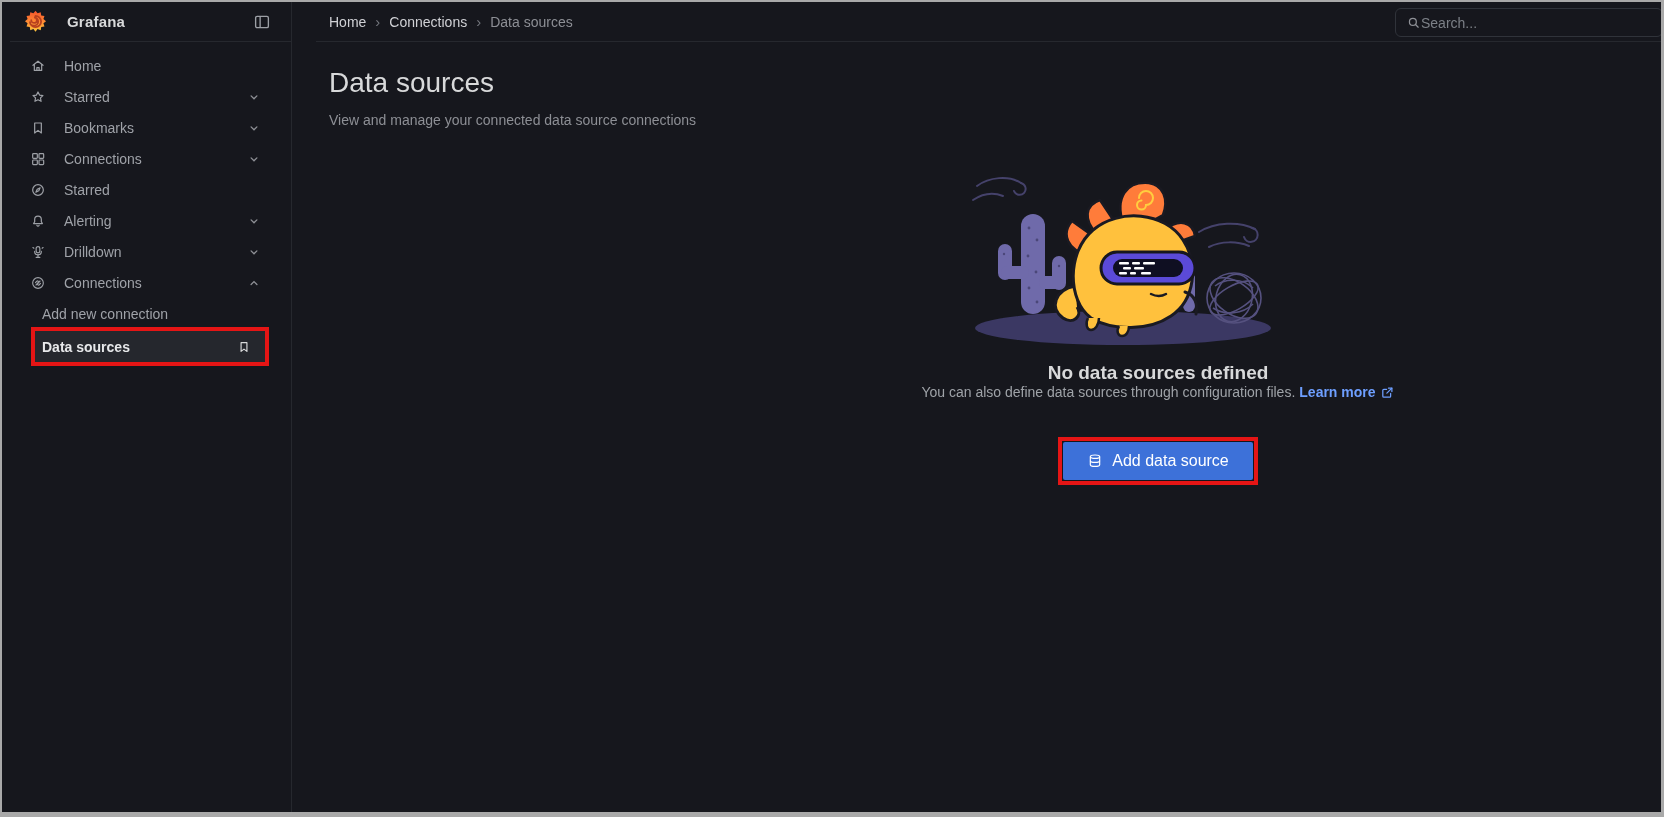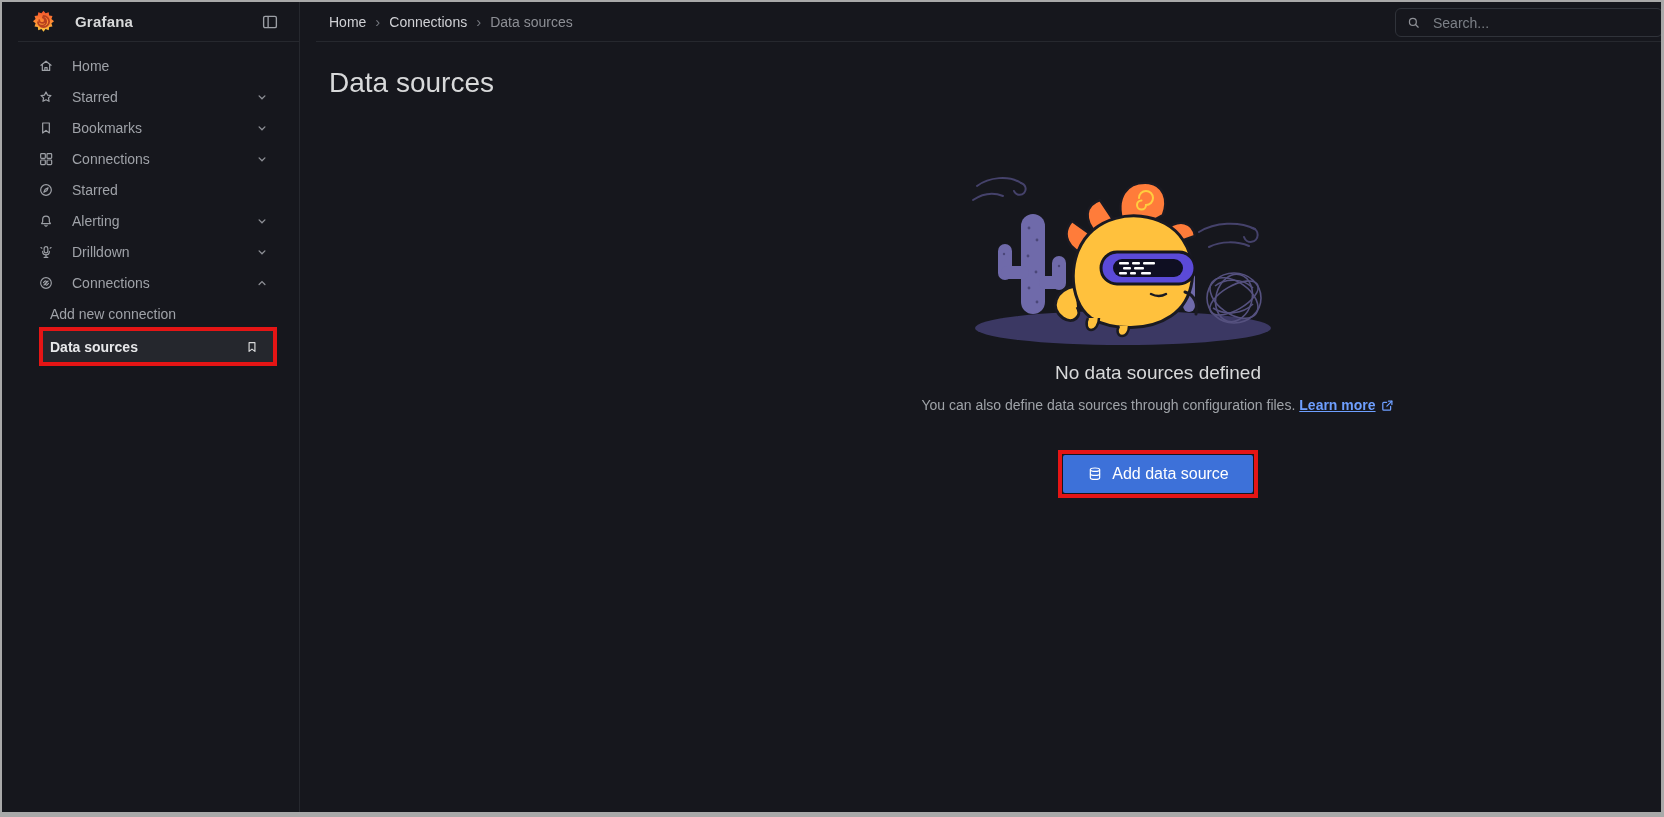--- a/index.html
+++ b/index.html
@@ -7,21 +7,21 @@
   body { width:1664px; height:817px; font-family:"Liberation Sans", sans-serif; }
 
   .frame {
     width:1664px; height:817px;
     border:2px solid #a9a9a9; border-bottom-width:5px; border-right-width:3px;
     background:#16171d; position:relative; overflow:hidden;
   }
 
   
   .sidebar {
-    position:absolute; left:16px; top:0; bottom:0; width:282px;
+    position:absolute; left:8px; top:0; bottom:0; width:282px;
     border-right:1px solid #26282e; background:#16171d;
   }
   .sidebar-header {
     height:40px; display:flex; align-items:center;
     padding:0 20px 0 13px; border-bottom:1px solid #26282e;
   }
   .brand-title { color:#d8d9da; font-size:15px; font-weight:700; margin-left:19px; letter-spacing:.2px; }
   .panel-toggle { margin-left:auto; color:#9da0a6; cursor:pointer; display:flex; }
 
   .nav { padding-top:8px; }
@@ -47,43 +47,43 @@
     display:flex; align-items:center; border-bottom:1px solid #26282e;
     padding-left:13px; background:#16171d;
   }
   .crumbs { display:flex; align-items:center; font-size:14px; gap:9px; }
   .crumb { color:#d0d1d5; cursor:pointer; }
   .crumb-sep { color:#73767d; font-size:15px; }
   .crumb-current { color:#8d8f95; }
   .searchbox {
     position:absolute; right:-2px; top:6px; height:29px; width:268px;
     border:1px solid #30333a; border-radius:6px; background:#16171d;
-    display:flex; align-items:center; padding:13px 10px; gap:12px;
+    display:flex; align-items:center; padding:13px 10px; gap:0;
   }
   .searchbox input {
     background:transparent; border:none; outline:none; color:#c9cbd0;
     font-size:14px; width:100%; font-family:"Liberation Sans", sans-serif;
   }
   .searchbox input::placeholder { color:#7c8087; }
   .search-icon { color:#8e9096; display:flex; }
 
   
   .main { position:absolute; left:314px; right:0; top:40px; bottom:0; }
   .page-head { padding:26px 0 0 13px; }
   .page-title { color:#d8d9da; font-size:28px; font-weight:500; line-height:1.1; }
   .page-subtitle { color:#8d8f95; font-size:14px; margin-top:13px; }
 
   .empty-state {
     position:absolute; left:842px; top:126px; transform:translateX(-50%);
     width:620px; display:flex; flex-direction:column; align-items:center; text-align:center;
   }
   .illu { transform:translateX(-32px); }
-  .empty-heading { color:#d8d9da; font-size:19px; font-weight:400; margin-top:14px; }
-  .empty-desc { color:#9fa3a8; font-size:14px; margin-top:13px; display:flex; align-items:center; gap:4px; }
-  .learn-link { color:#6e9fff; text-decoration:underline; font-weight:700; cursor:pointer; display:inline-flex; align-items:center; gap:4px; }
+  .empty-heading { color:#d8d9da; font-size:19px; font-weight:700; margin-top:14px; }
+  .empty-desc { color:#9fa3a8; font-size:14px; display:flex; align-items:center; gap:4px; }
+  .learn-link { color:#6e9fff; font-weight:700; cursor:pointer; display:inline-flex; align-items:center; gap:4px; }
 
   .btn-annotation { margin-top:37px; border:4px solid #e51515; padding:1px; }
   .primary-btn {
     height:38px; background:#3d71d9; color:#ffffff; border:none; cursor:pointer;
     font-size:16px; font-weight:500; font-family:"Liberation Sans", sans-serif;
     padding:16px 24px; border-radius:2px; display:flex; align-items:center; gap:9px;
   }
 
   svg { display:block; }
 </style>
@@ -267,20 +267,21 @@
             <path d="M15.2 15.2L19.5 19.5"></path>
         </svg>
       </span>
       <input type="text" placeholder="Search..." style="">
     </div>
   </header>
 
   <main class="main">
     <div class="page-head">
       <h1 class="page-title">Data sources</h1>
+      <div class="page-subtitle">View and manage your connected data source connections</div>
     </div>
 
     <div class="empty-state">
 
       <div class="illu">
         <svg width="310" height="180" viewBox="0 0 310 180">
 
           <ellipse cx="152" cy="160" rx="148" ry="17" fill="#3b3863"></ellipse>
 
           <g fill="none" stroke="#45426b" stroke-width="2" stroke-linecap="round">

